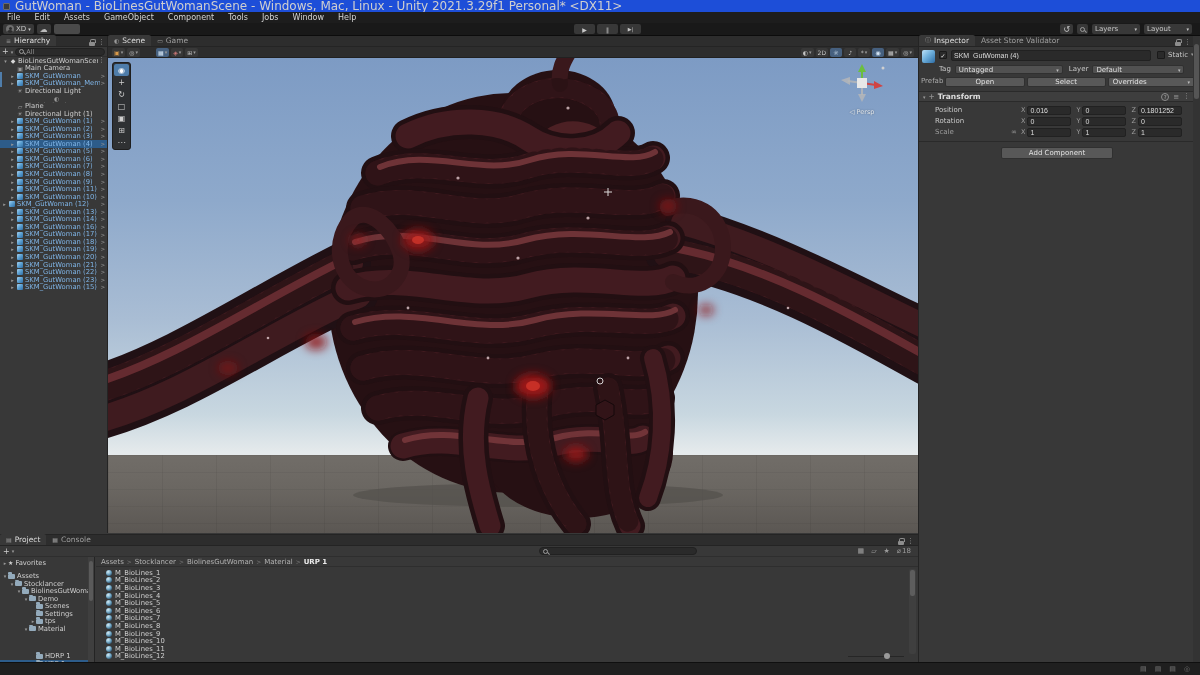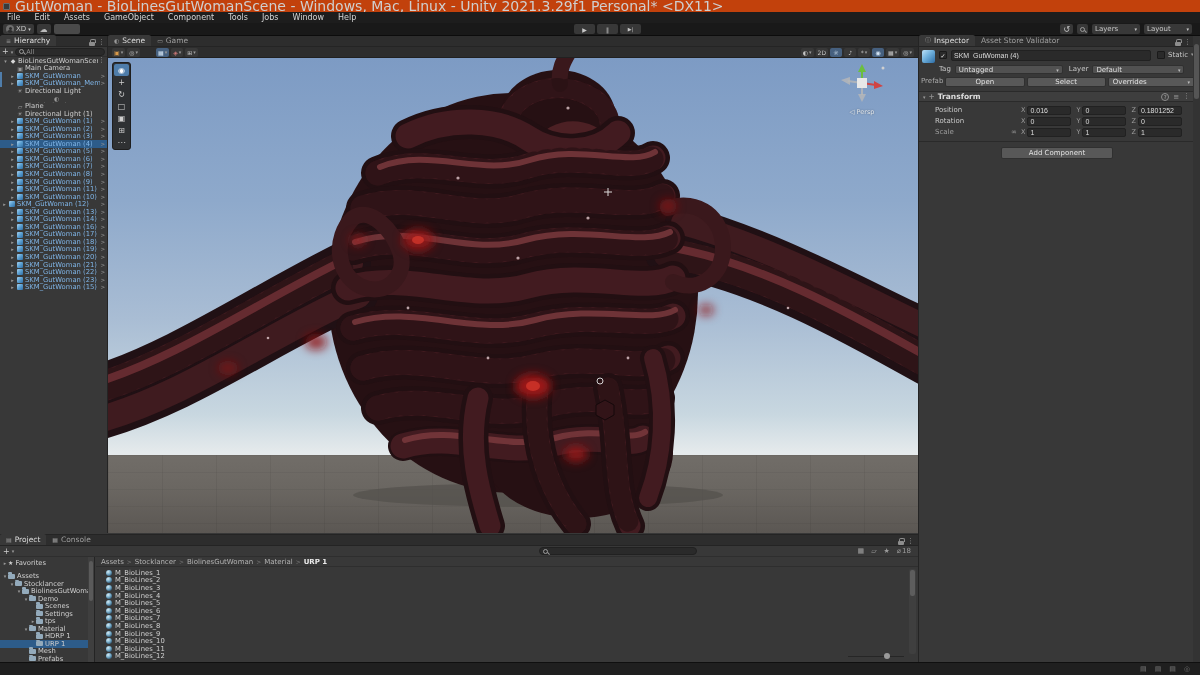--- a/index.html
+++ b/index.html
@@ -3,22 +3,22 @@
 <meta charset="utf-8">
 <style>
   * { margin:0; padding:0; box-sizing:border-box; }
   body { font-family:"Liberation Sans", sans-serif; background:#000; }
   #app { position:relative; width:1200px; height:675px; background:#383838; overflow:hidden;
          font-family:"DejaVu Sans", sans-serif; color:#c8c8c8; -webkit-font-smoothing:antialiased; }
   .abs { position:absolute; }
   .flex { display:flex; align-items:center; }
 
   
-  .titlebar { left:0; top:0; width:1200px; height:12px; background:#c2410c; display:flex; align-items:center;
-              gap:5px; padding-left:3px; font-size:14px; color:#cfcfcf; }
+  .titlebar { left:0; top:0; width:1200px; height:12px; background:#1d4ed8; display:flex; align-items:center;
+              gap:5px; padding-left:3px; font-size:12px; color:#cfcfcf; }
   .unitylogo { width:7px; height:7px; background:#3a3a3a; border:1px solid #6a6a6a; border-radius:1px; flex:none; }
   .menubar { left:0; top:12px; width:1200px; height:11px; background:#1d1d1d; display:flex; align-items:center;
              font-size:8px; color:#d4d4d4; }
   .menu-item { padding:0 7px; height:11px; display:flex; align-items:center; cursor:default;text-align:center; }
   .maintoolbar { left:0; top:23px; width:1200px; height:13px; background:#191919; border-bottom:1px solid #0c0c0c; }
   .tbtn { height:10px; background:#383838; border-radius:2px; display:inline-flex; align-items:center;
           justify-content:center; font-size:7px; color:#c8c8c8; padding:0 3px; gap:2px; }
   .avatar { width:8px; height:8px; border-radius:50%; background:#6f6f6f; position:relative; overflow:hidden; }
   .avatar::before { content:''; position:absolute; left:2.5px; top:1.5px; width:3px; height:3px; border-radius:50%; background:#2c2c2c; }
   .avatar::after { content:''; position:absolute; left:1px; top:5px; width:6px; height:3px; border-radius:3px 3px 0 0; background:#2c2c2c; }
@@ -798,21 +798,21 @@
           <div class="trow" style="padding-left: 30px;">
             <span class="texp">▸</span>
             <span class="folder"></span>
             <span>tps</span>
           </div>
           <div class="trow" style="padding-left: 23px;">
             <span class="texp">▾</span>
             <span class="folder"></span>
             <span>Material</span>
           </div>
-          <div class="trow" style="padding-left: 30px;">
+          <div class="trow" style="padding-left: 30px; margin-top: 20px;">
             <span class="texp"></span>
             <span class="folder"></span>
             <span>HDRP 1</span>
           </div>
           <div class="trow sel" style="padding-left: 30px;">
             <span class="texp"></span>
             <span class="folder"></span>
             <span>URP 1</span>
           </div>
           <div class="trow" style="padding-left: 23px;">

